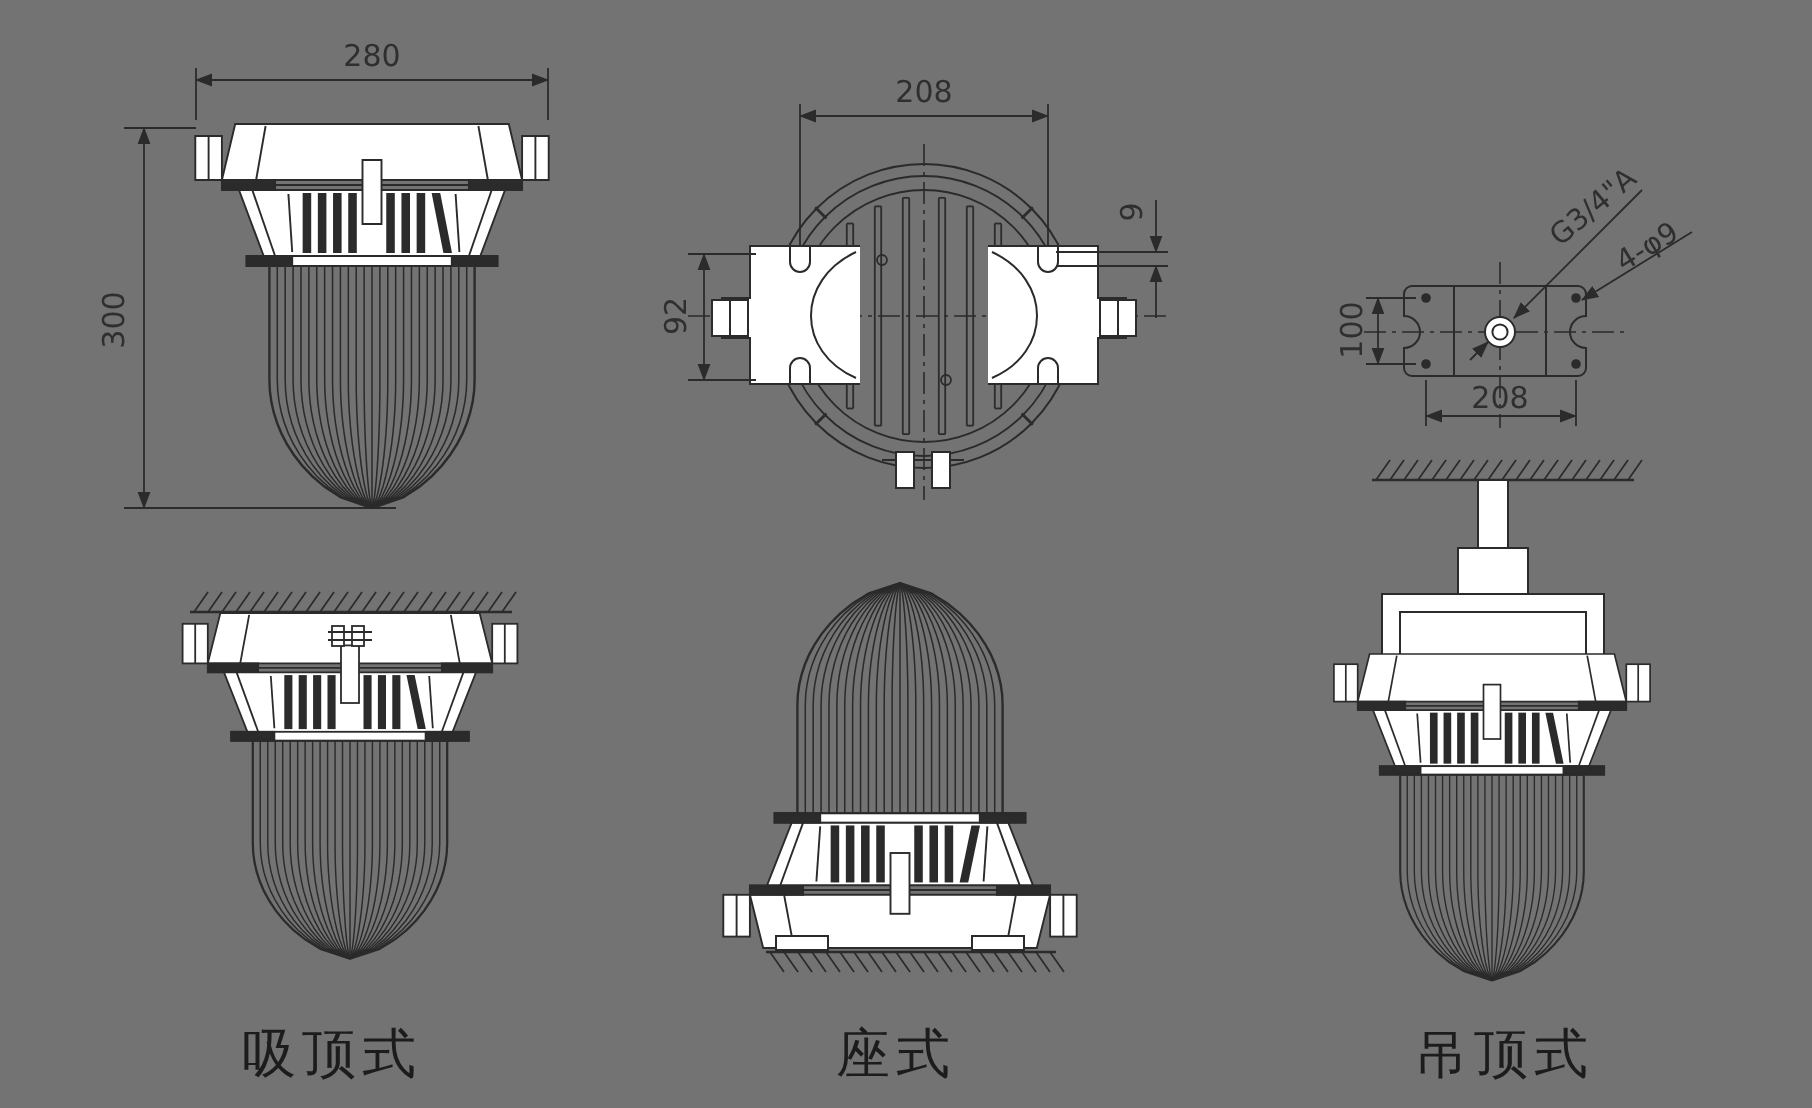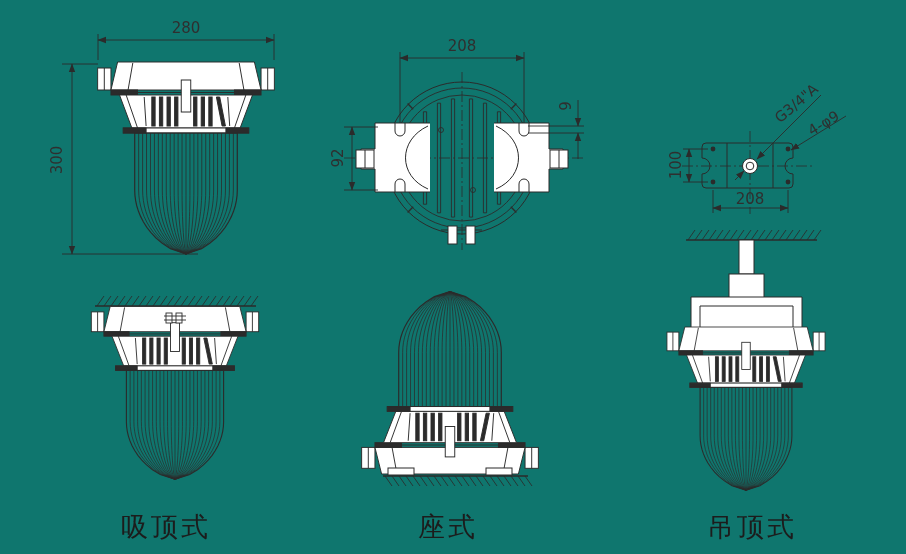--- a/index.html
+++ b/index.html
@@ -1,16 +1,16 @@
 <!DOCTYPE html>
 <html><head>
 <meta charset="utf-8">
 <style>
   html,body{margin:0;padding:0;background:#fff;}
-  #stage{position:relative;width:906px;height:554px;background:#0f766e;overflow:hidden;
+  #stage{position:relative;width:906px;height:554px;background:#737373;overflow:hidden;
          font-family:"DejaVu Sans", sans-serif;text-align:right;}
   svg{position:absolute;left:0;top:0;}
   text{font-family:"DejaVu Sans", sans-serif;}
   .dimtxt{font-size:15px;fill:#2f2f2f;}
   .leadertxt{font-size:14.5px;fill:#2f2f2f;}
   .caption{font-size:27px;fill:#1c1c1c;letter-spacing:3px;}
 </style>
 </head>
 <body>
 

